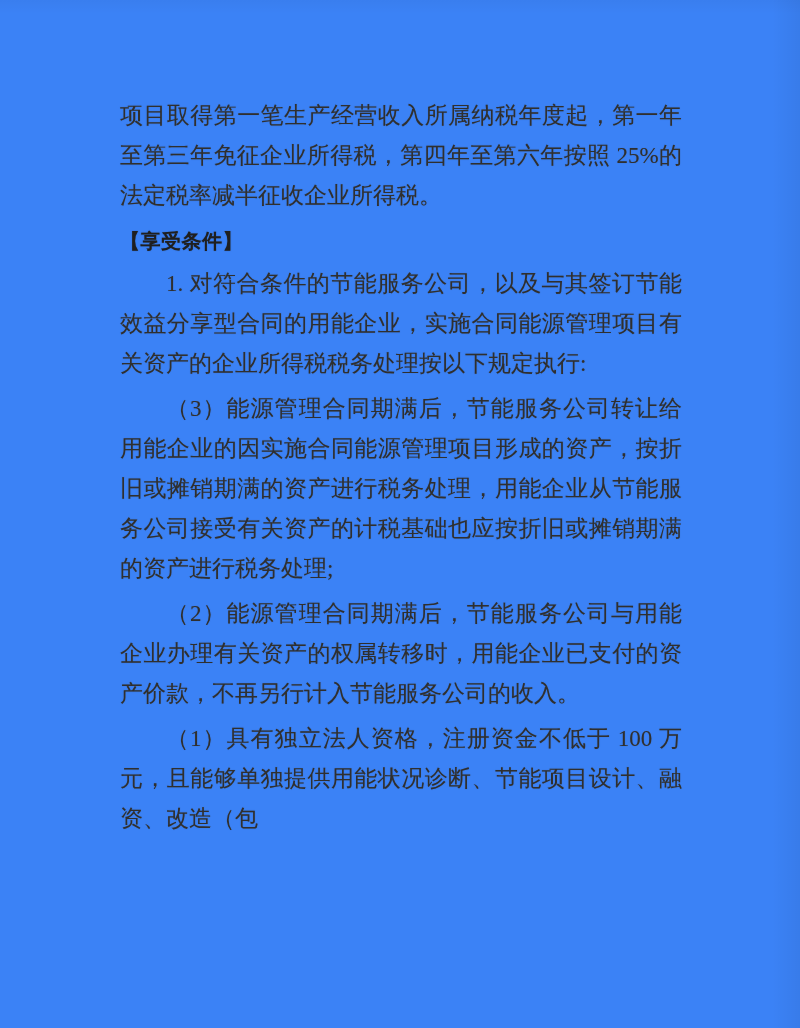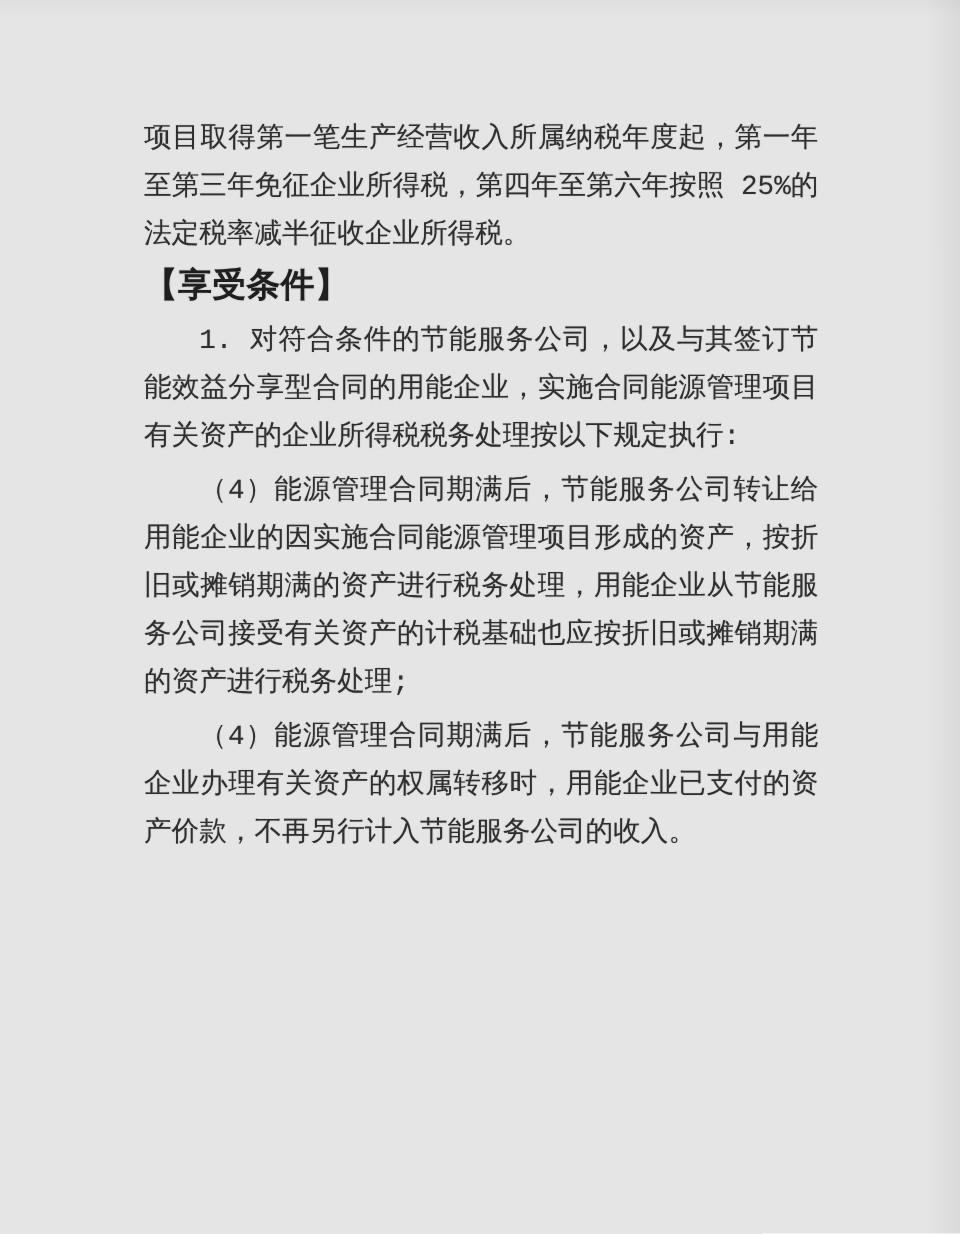--- a/index.html
+++ b/index.html
@@ -4,23 +4,23 @@
 <style>
   html, body {
     margin: 0;
     padding: 0;
     background: #ffffff;
   }
   .page {
     position: relative;
     width: 800px;
     height: 1028px;
-    background: #e5e5e5;
+    background: #3b82f6;
     overflow: hidden;
-    font-family: Liberation Mono, monospace;
+    font-family: Liberation Serif, serif;
   }
   .scan-edge-right {
     position: absolute;
     top: 0;
     right: 0;
     width: 28px;
     height: 100%;
     background: linear-gradient(to right, rgba(0,0,0,0), rgba(0,0,0,0.05));
     pointer-events: none;
   }
@@ -47,36 +47,37 @@
   .para {
     margin: 0 0 5px 0;
     text-indent: 2em;
     text-shadow: 0 0 1px rgba(70,70,70,0.45);
   }
   .para.no-indent {
     text-indent: 0;
   }
   .heading {
     margin: 0 0 3px 0;
-    font-size: 28px;
+    font-size: 20px;
     font-weight: bold;
     line-height: 40px;
     text-indent: 0;
     text-align: left;
     color: #1f1f1f;
     text-shadow: 0 0 1px rgba(40,40,40,0.5);
     letter-spacing: 0.5px;
   }
 </style>
 </head>
 <body>
 
 <div class="page">
   <div class="content">
     <p class="para no-indent">项目取得第一笔生产经营收入所属纳税年度起，第一年至第三年免征企业所得税，第四年至第六年按照 25%的法定税率减半征收企业所得税。</p>
     <h2 class="heading">【享受条件】</h2>
     <p class="para">1. 对符合条件的节能服务公司，以及与其签订节能效益分享型合同的用能企业，实施合同能源管理项目有关资产的企业所得税税务处理按以下规定执行:</p>
-    <p class="para">（4）能源管理合同期满后，节能服务公司转让给用能企业的因实施合同能源管理项目形成的资产，按折旧或摊销期满的资产进行税务处理，用能企业从节能服务公司接受有关资产的计税基础也应按折旧或摊销期满的资产进行税务处理;</p>
-    <p class="para">（4）能源管理合同期满后，节能服务公司与用能企业办理有关资产的权属转移时，用能企业已支付的资产价款，不再另行计入节能服务公司的收入。</p>
+    <p class="para">（3）能源管理合同期满后，节能服务公司转让给用能企业的因实施合同能源管理项目形成的资产，按折旧或摊销期满的资产进行税务处理，用能企业从节能服务公司接受有关资产的计税基础也应按折旧或摊销期满的资产进行税务处理;</p>
+    <p class="para">（2）能源管理合同期满后，节能服务公司与用能企业办理有关资产的权属转移时，用能企业已支付的资产价款，不再另行计入节能服务公司的收入。</p>
+    <p class="para">（1）具有独立法人资格，注册资金不低于 100 万元，且能够单独提供用能状况诊断、节能项目设计、融资、改造（包</p>
   </div>
   <div class="scan-edge-right"></div>
   <div class="scan-edge-top"></div>
 </div>
 
 </body></html>

